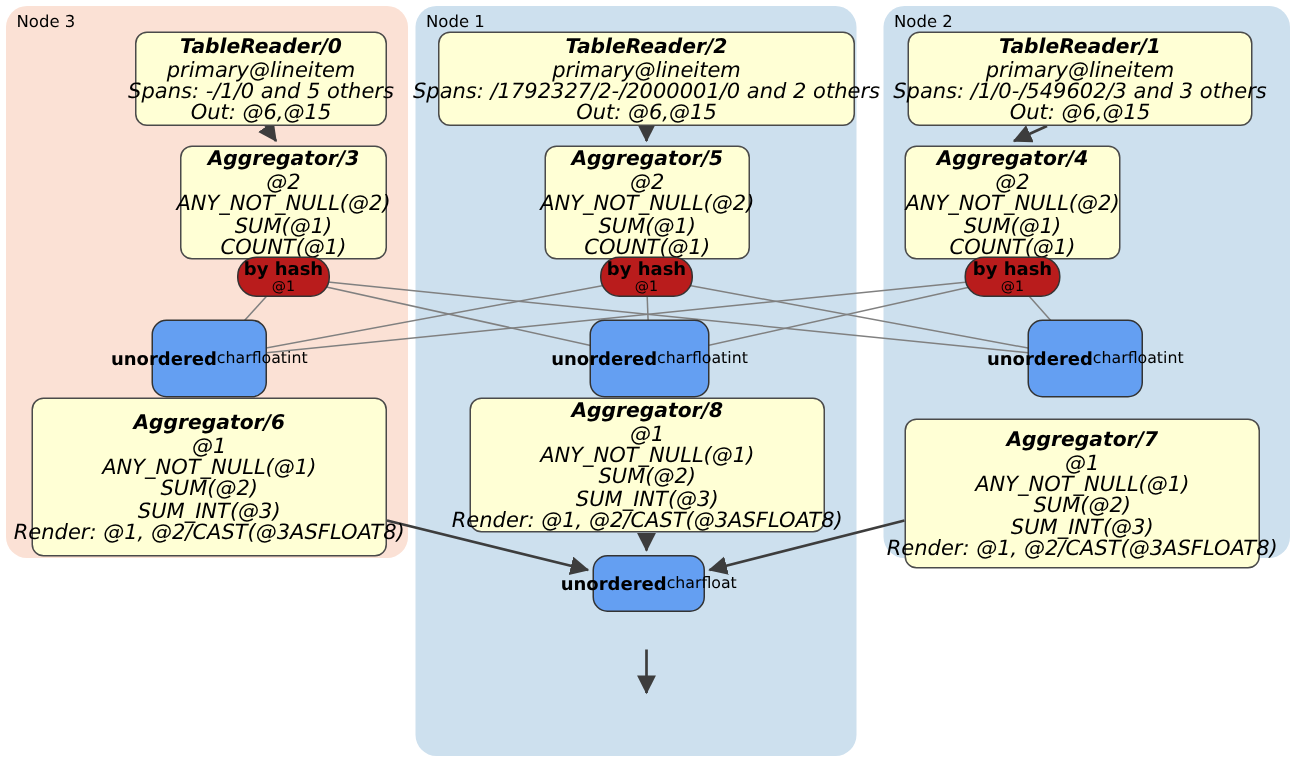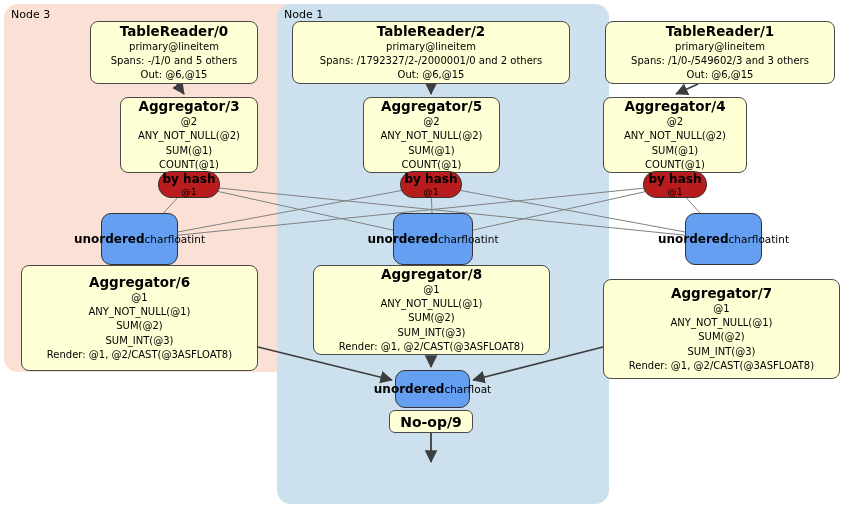--- a/index.html
+++ b/index.html
@@ -8,21 +8,20 @@
     width: 863px;
     height: 510px;
     font-family: "DejaVu Sans", "Liberation Sans", sans-serif;
     color: #000;
     overflow: hidden;
   }
   .region {
     position: absolute;
     border-radius: 14px;
     z-index: 0;
-    padding-left: 38px;
   }
   .region-node3 { left: 4px; top: 4px; width: 268px; height: 368px; background: #fbe1d5; }
   .region-node1 { left: 277px; top: 4px; width: 294px; height: 500px; background: #cde0ee; }
   .region-node2 { left: 589px; top: 4px; width: 271px; height: 368px; background: #cde0ee; }
   .region-label {
     position: absolute;
     left: 7px; top: 4px;
     font-size: 11px;
     line-height: 13px;
   }
@@ -39,23 +38,24 @@
     border: 1px solid #4a4a4a;
     border-radius: 8px;
     display: flex;
     flex-direction: column;
     justify-content: center;
     align-items: center;
     text-align: center;
     box-sizing: border-box;
     padding: 2px 4px;
     white-space: nowrap;
+    font-style: italic;
   }
   .ptitle { font-size: 13.5px; font-weight: bold; line-height: 17px; }
-  .pline  { font-size: 10px; line-height: 14.2px; text-align: right; }
+  .pline  { font-size: 14px; line-height: 14.2px; text-align: right; }
   .router {
     position: absolute;
     z-index: 3;
     background: #b91c1c;
     border: 1px solid #333;
     border-radius: 13px;
     display: flex;
     flex-direction: column;
     justify-content: center;
     align-items: center;
@@ -97,20 +97,23 @@
 </head>
 <body>
 
 <div class="canvas">
 
   <div class="region region-node3">
     <span class="region-label">Node 3</span>
   </div>
   <div class="region region-node1">
     <span class="region-label">Node 1</span>
+  </div>
+  <div class="region region-node2">
+    <span class="region-label">Node 2</span>
   </div>
 
   <svg class="edges" viewBox="0 0 863 510">
     <defs>
       <marker id="arrow" markerWidth="8" markerHeight="8" refX="6.5" refY="3.5" orient="auto">
         <path d="M0,0 L7,3.5 L0,7 z" fill="#3d3d3d"></path>
       </marker>
     </defs>
 
     <line x1="189" y1="185" x2="140" y2="239" stroke="#808080" stroke-width="1"></line>
@@ -193,23 +196,20 @@
     <div class="pline">ANY_NOT_NULL(@1)</div>
     <div class="pline">SUM(@2)</div>
     <div class="pline">SUM_INT(@3)</div>
     <div class="pline">Render: @1, @2/CAST(@3ASFLOAT8)</div>
   </div>
   <div class="sync" style="left:395px;top:370px;width:75px;height:38px">
     <div class="stitle">unordered</div>
     <div class="sline">char</div>
     <div class="sline">float</div>
   </div>
-  <div class="final-box" style="left:389px;top:410px;width:84px;height:23px">
-    <span>No-op/9</span>
-  </div>
 
   <div class="proc" style="left:605px;top:21px;width:230px;height:63px">
     <div class="ptitle">TableReader/1</div>
     <div class="pline">primary@lineitem</div>
     <div class="pline">Spans: /1/0-/549602/3 and 3 others</div>
     <div class="pline">Out: @6,@15</div>
   </div>
   <div class="proc" style="left:603px;top:97px;width:144px;height:76px">
     <div class="ptitle">Aggregator/4</div>
     <div class="pline">@2</div>

